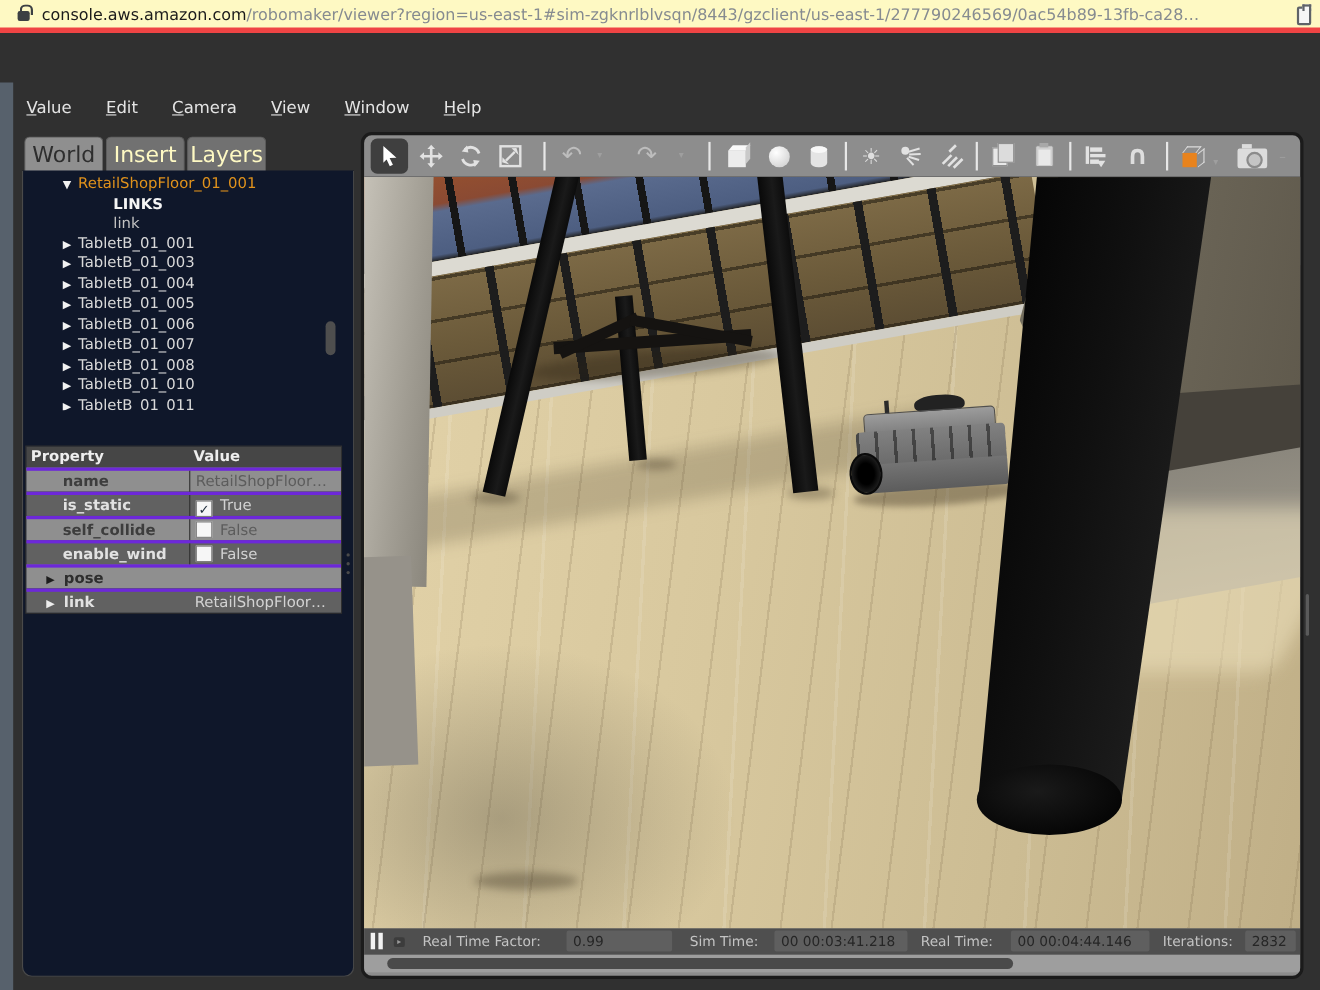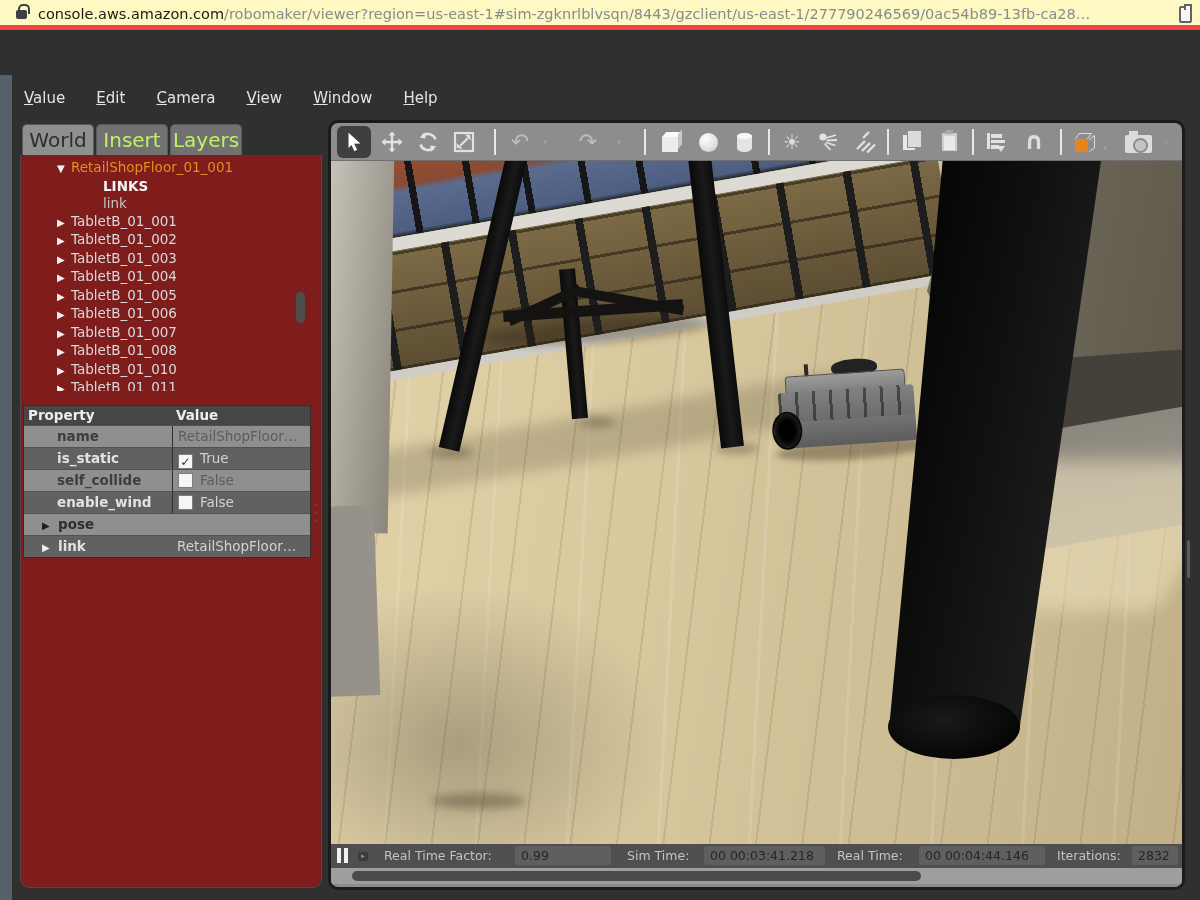--- a/index.html
+++ b/index.html
@@ -30,42 +30,42 @@
   
   #leftstrip { position:absolute; left:0; top:75px; width:12px; height:825px; background:#57616c; }
   #menubar { position:absolute; left:24px; top:88px; height:26px; }
   .menu-item { display:inline-block; margin-right:26px; color:#e4e4e4; font-size:15px; cursor:default; }
   .menu-item::first-letter { text-decoration:underline; }
 
   
   .tab { position:absolute; top:124px; height:32px; border:1px solid #5a5a5a; border-bottom:none;
          border-radius:5px 5px 0 0; font-size:20px; text-align:center; line-height:30px; }
   .tab.active { background:#8f8f8f; color:#2e2e2e; }
-  .tab.inactive { background:#717171; color:#bef264; }
+  .tab.inactive { background:#717171; color:#fef9c3; }
 
   #panel { position:absolute; left:20px; top:155px; width:302px; height:733px;
-           background:#7f1d1d; border:1px solid #4a4a4a; border-top:none;
+           background:#0f172a; border:1px solid #4a4a4a; border-top:none;
            border-radius:0 0 9px 9px; overflow:hidden; }
   #tree { position:absolute; left:0; top:4px; width:100%; font-size:13.5px; line-height:17.5px; color:#d9d9d9; }
   .trow { white-space:nowrap; }
   .tri { display:inline-block; width:14px; font-size:10px; color:#f2f2f2; }
   .t-root { padding-left:36px; color:#e0921c; }
   .t-root .tri { color:#f2f2f2; }
   .t-links { padding-left:82px; font-weight:bold; color:#f5f5f5; }
   .t-link { padding-left:82px; color:#c2c2c2; }
   .t-item { padding-left:36px; color:#d9d9d9; }
   #treescroll { position:absolute; left:275px; top:137px; width:9px; height:31px;
                 background:#4e4e4e; border-radius:5px; }
 
   
   #proptable { position:absolute; left:2px; top:250px; width:288px; border:1px solid #2f2f2f; font-size:13.5px; }
   .phead { display:flex; background:#464646; color:#eeeeee; font-weight:bold; height:19px; line-height:18px; }
   .phead .c1 { width:148px; padding-left:4px; }
   .phead .c2 { width:138px; padding-left:4px; }
-  .prow { display:flex; height:22px; line-height:21px; border-top:1px solid #6d28d9; }
+  .prow { display:flex; height:22px; line-height:21px; border-top:3px solid #6d28d9; }
   .prow .c1 { width:148px; padding-left:33px; font-weight:bold; }
   .prow .c2 { width:138px; padding-left:5px; border-left:1px solid #2f2f2f; }
   .prow.light { background:#8f8f8f; }
   .prow.light .c1 { color:#3d3d3d; }
   .prow.light .c2 { color:#5c5c5c; }
   .prow.dark { background:#616161; }
   .prow.dark .c1 { color:#e2e2e2; }
   .prow.dark .c2 { color:#d2d2d2; }
   .prow.group .c1 { width:100%; padding-left:18px; }
   .prow .gtri { display:inline-block; width:16px; font-size:10px; }
@@ -208,21 +208,20 @@
   <div class="tab active" style="left:22px;width:72px;">World</div>
   <div class="tab inactive" style="left:96px;width:72px;">Insert</div>
   <div class="tab inactive" style="left:170px;width:72px;">Layers</div>
 
   <div id="panel">
     <div id="tree">
       <div class="trow t-root"><span class="tri">▼</span><span>RetailShopFloor_01_001</span></div>
       <div class="trow t-links">LINKS</div>
       <div class="trow t-link">link</div>
       <div class="trow t-item"><span class="tri">▶</span><span>TabletB_01_001</span></div>
-      <div class="trow t-item"><span class="tri">▶</span><span>TabletB_01_002</span></div>
       <div class="trow t-item"><span class="tri">▶</span><span>TabletB_01_003</span></div>
       <div class="trow t-item"><span class="tri">▶</span><span>TabletB_01_004</span></div>
       <div class="trow t-item"><span class="tri">▶</span><span>TabletB_01_005</span></div>
       <div class="trow t-item"><span class="tri">▶</span><span>TabletB_01_006</span></div>
       <div class="trow t-item"><span class="tri">▶</span><span>TabletB_01_007</span></div>
       <div class="trow t-item"><span class="tri">▶</span><span>TabletB_01_008</span></div>
       <div class="trow t-item"><span class="tri">▶</span><span>TabletB_01_010</span></div>
       <div class="trow t-item" style="height:12px;overflow:hidden;"><span class="tri">▶</span><span>TabletB_01_011</span></div>
     </div>
     <div id="treescroll"></div>

